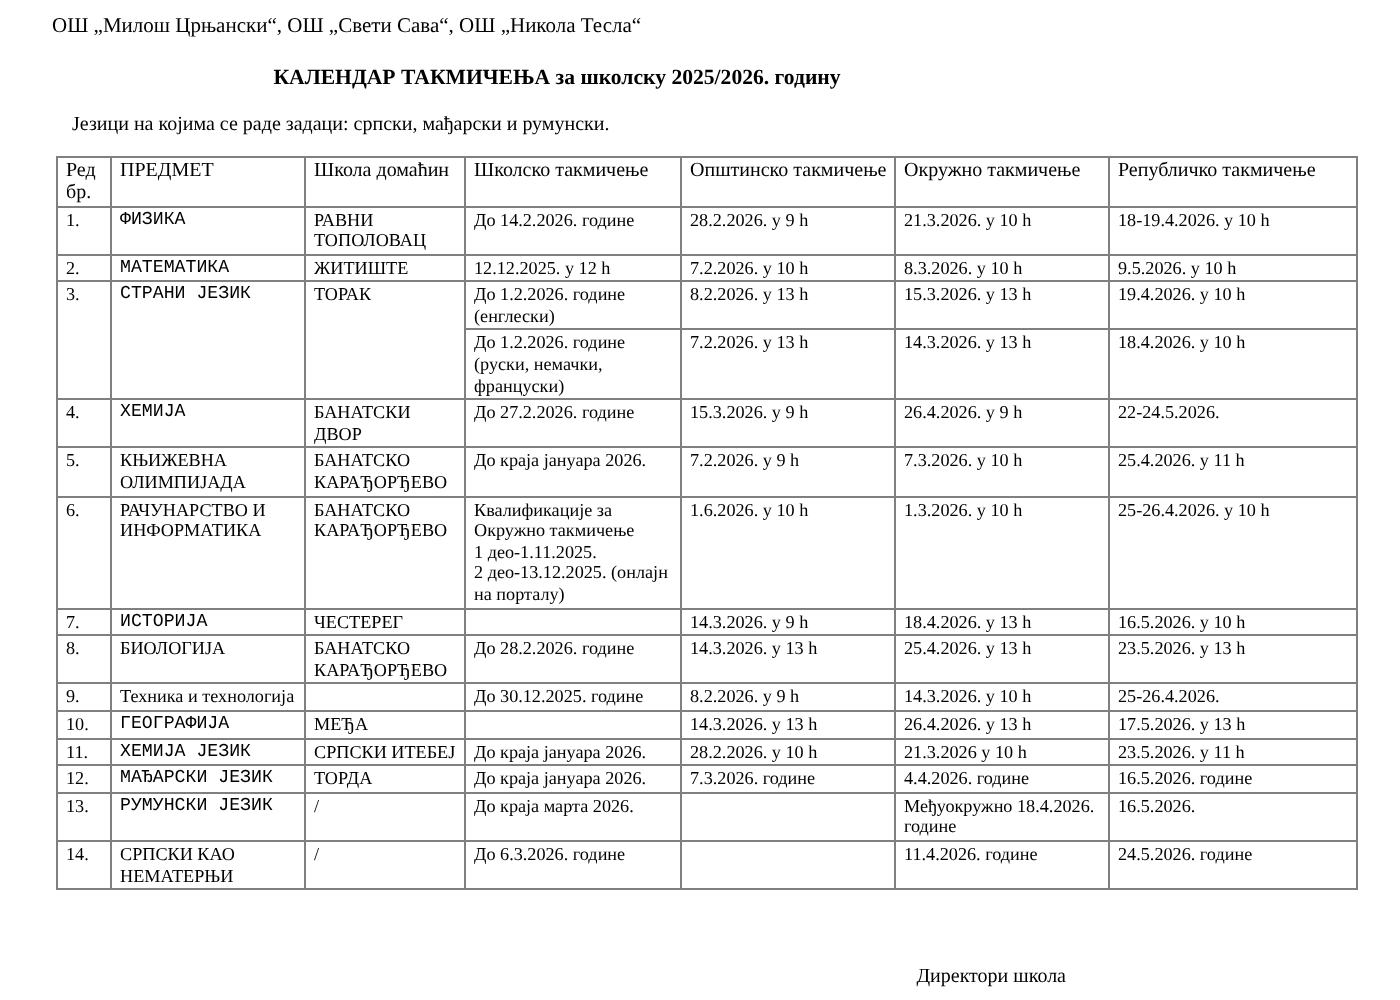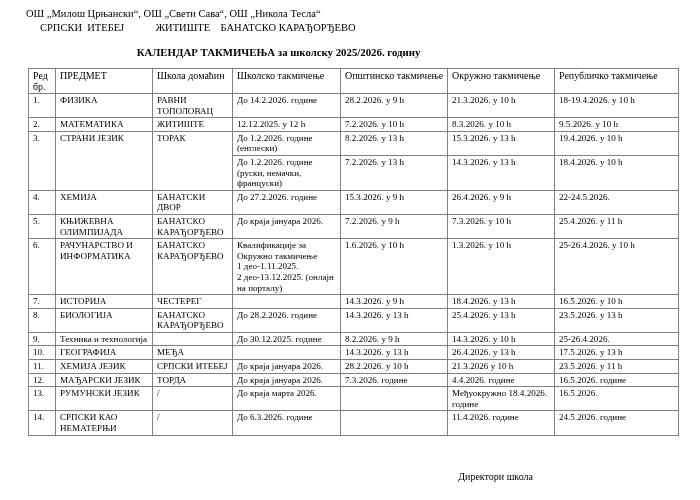--- a/index.html
+++ b/index.html
@@ -69,46 +69,46 @@
     text-align: left;
   }
   .col1 { width: 27px; }
   .col2 { width: 97px; }
   .col3 { width: 80px; }
   .col4 { width: 108px; }
   .col5 { width: 107px; }
   .col6 { width: 107px; }
   .col7 { width: 124px; }
 
-  td.subject-lg { font-size: 9.6px; }
+  td.subject-lg { font-size: 9.6px; font-family: Liberation Mono, monospace; }
   td.subject-sm { font-size: 8.1px; line-height: 9.6px; }
   td.school-lg  { font-size: 9.3px; }
   td.school-sm  { font-size: 8.1px; line-height: 9.6px; }
   td.mid { vertical-align: middle; }
 
   .footer {
     position: absolute;
     right: 24px;
-    bottom: 16px;
+    bottom: 4px;
     text-align: center;
     font-size: 10px;
     line-height: 14px;
   }
   .footer .l1 { padding-right: 22px; }
 </style>
 </head>
 <body>
 
 <div class="page">
 
   <div class="hdr-line">ОШ „Милош Црњански“, ОШ „Свети Сава“, ОШ „Никола Тесла“</div>
-  <div class="hdr-line indent">СРПСКИ  ИТЕБЕЈ            ЖИТИШТЕ    БАНАТСКО КАРАЂОРЂЕВО</div>
 
   <div class="doc-title">КАЛЕНДАР ТАКМИЧЕЊА за школску 2025/2026. годину</div>
 
+  <div class="langs">Језици на којима се раде задаци: српски, мађарски и румунски.</div>
 
   <table class="cal">
     <colgroup>
       <col class="col1">
         <col class="col2">
         <col class="col3">
         <col class="col4">
       <col class="col5">
         <col class="col6">
         <col class="col7">

